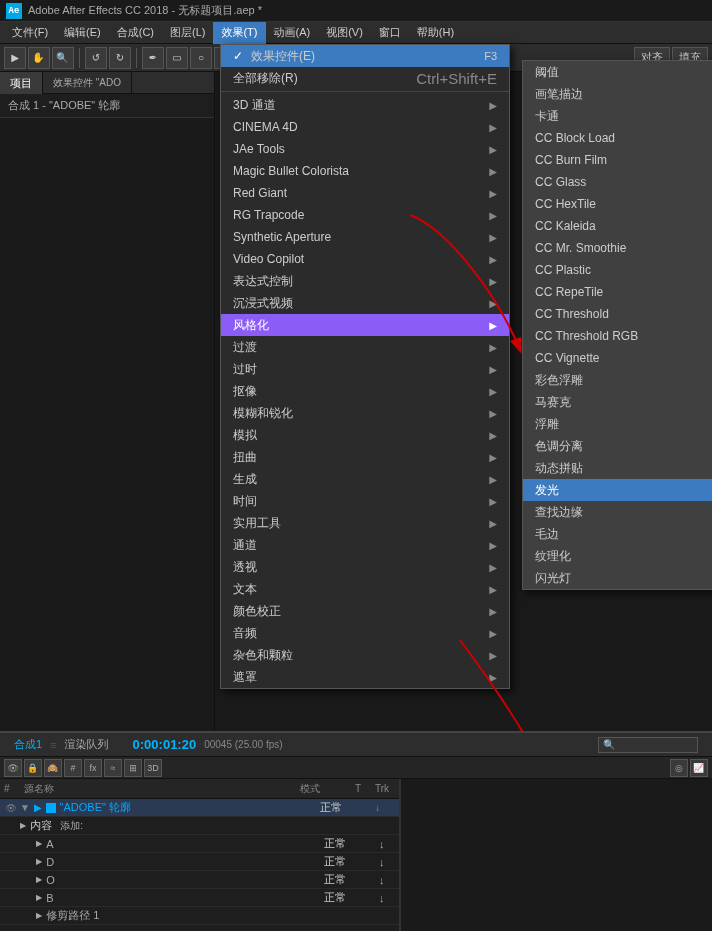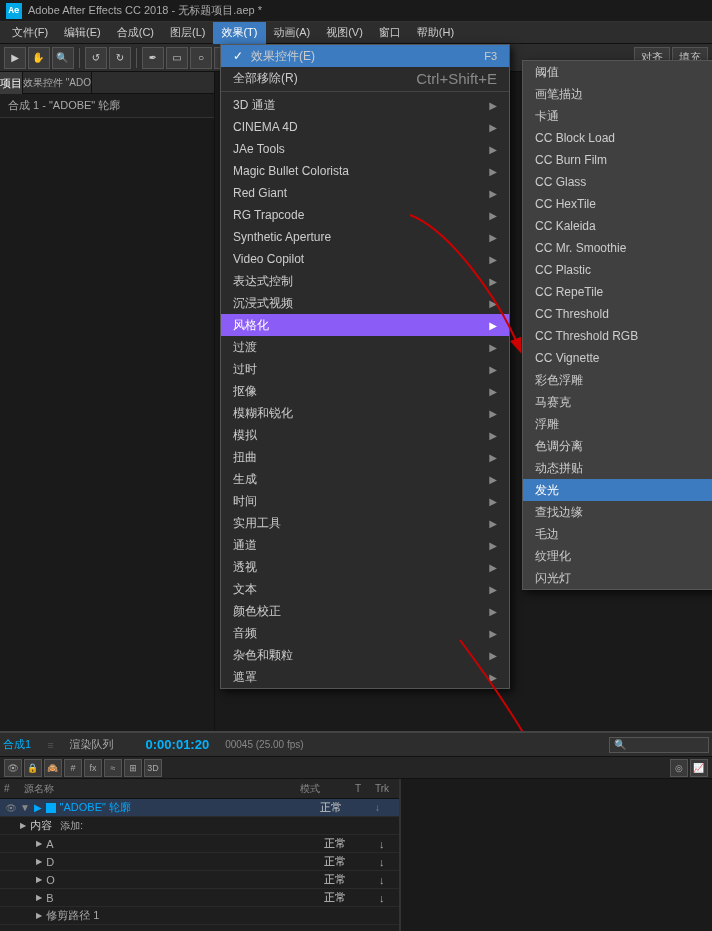--- a/index.html
+++ b/index.html
@@ -202,25 +202,25 @@
       width: 712px;
       height: 200px;
       background: #1a1a1a;
       border-top: 2px solid #444;
     }
     .timeline-header {
       background: #2d2d2d;
       height: 24px;
       display: flex;
       align-items: center;
-      padding: 0 3px;
+      padding: 0 14px;
       font-size: 11px;
       color: #aaa;
       border-bottom: 1px solid #111;
-      gap: 16px;
+      gap: 8px;
     }
     .timeline-comp-name {
       color: #00b4ff;
       font-size: 11px;
     }
     .timeline-time {
       color: #00b4ff;
       font-size: 13px;
       font-weight: bold;
     }
@@ -353,21 +353,21 @@
       background: #1a1a1a;
     }
     
     .panel-tabs {
       display: flex;
       background: #2d2d2d;
       height: 22px;
       border-bottom: 1px solid #111;
     }
     .panel-tab {
-      padding: 0 0;
+      padding: 0 10px;
       height: 22px;
       display: flex;
       align-items: center;
       font-size: 11px;
       color: #aaa;
       cursor: pointer;
       border-right: 1px solid #111;
     }
     .panel-tab.active {
       background: #3a3a3a;

